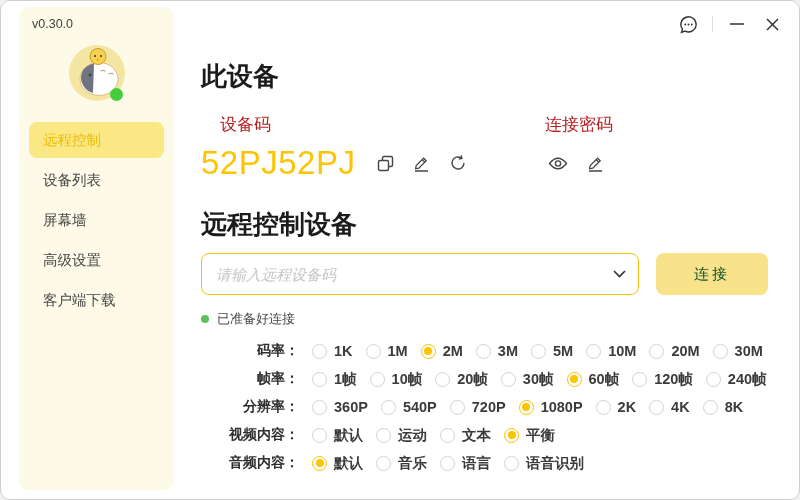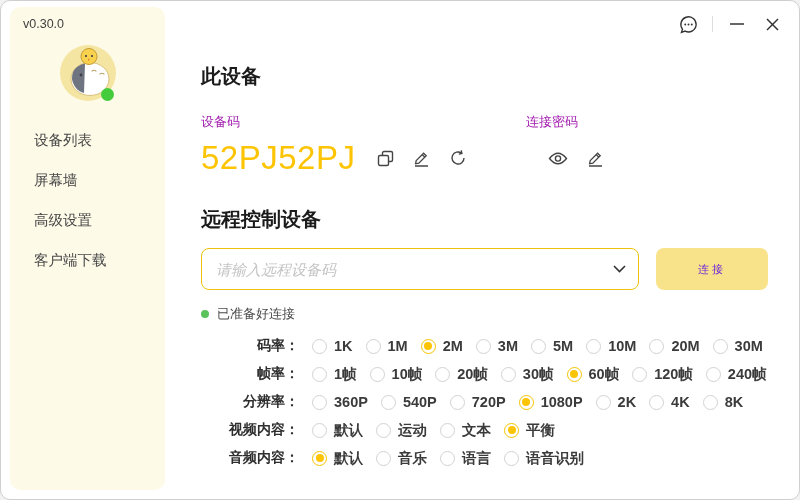--- a/index.html
+++ b/index.html
@@ -12,21 +12,21 @@
   body{
     width:800px;height:500px;background:#f2f2f2;
     font-family:"Liberation Sans","DejaVu Sans",sans-serif;
   }
   .window{
     position:relative;width:800px;height:500px;background:#fff;
     border:1px solid #cfcfcf;border-radius:10px;overflow:hidden;
   }
   
   .sidebar{
-    position:absolute;left:9px;top:6px;bottom:9px;width:155px;
+    position:absolute;left:18px;top:6px;bottom:9px;width:155px;
     background:var(--sidebar-bg);border-radius:10px;
   }
   .version{padding:10px 0 0 13px;font-size:12.5px;color:#3f3f3f;}
   .avatar-wrap{width:58px;height:58px;margin:13px auto 20px;position:relative;cursor:pointer;}
   .avatar-wrap svg{display:block;}
   .online-dot{
     position:absolute;right:3px;bottom:1px;width:13px;height:13px;
     border-radius:50%;background:var(--online-green);
   }
   .menu{padding:0 10px;}
@@ -39,43 +39,43 @@
   .titlebar-right{
     position:absolute;top:12px;right:16px;display:flex;align-items:center;gap:13px;
   }
   .tb-icon{display:flex;align-items:center;justify-content:center;width:22px;height:22px;cursor:pointer;color:#333;}
   .tb-divider{width:1px;height:16px;background:#ddd;}
   
   .main{
     position:absolute;left:161px;top:0;right:0;bottom:0;
     padding:60px 28px 0 39px;
   }
-  .section-title{margin:0;font-size:20px;font-weight:700;color:#1b1b1b;line-height:30px;}
+  .section-title{margin:0;font-size:26px;font-weight:700;color:#1b1b1b;line-height:30px;}
   .device-row{display:flex;margin-top:22px;}
   .field-col{flex:0 0 325px;}
   .field-col.pwd{flex:1;}
-  .field-label{font-size:13px;color:#a21caf;}
+  .field-label{font-size:17px;color:#b91c1c;margin-left:19px;}
   .value-row{display:flex;margin-top:7px;height:40px;}
   .big-value{font-size:33px;line-height:40px;color:var(--gold);letter-spacing:.5px;white-space:nowrap;}
   .action-icons{display:flex;align-items:center;gap:19px;margin-left:22px;color:#444;}
   .action-icons .icon{display:flex;cursor:pointer;}
   .remote-title{margin-top:26px;}
   .connect-row{display:flex;align-items:center;margin-top:14px;}
   .input-wrap{position:relative;flex:0 0 438px;}
   .device-input{
     width:100%;height:42px;border:1.5px solid var(--input-border);border-radius:8px;
     padding:0 34px 0 14px;font-size:15px;color:#333;outline:none;
     font-family:"Liberation Sans","DejaVu Sans",sans-serif;
     font-style:italic;
   }
   .device-input::placeholder{color:#c4c4c4;}
   .chevron{position:absolute;right:13px;top:50%;transform:translateY(-50%);display:flex;cursor:pointer;color:#333;}
   .connect-btn{
     width:112px;height:42px;margin-left:17px;border:none;border-radius:8px;
-    background:var(--btn-bg);color:#6d28d9;font-size:11px;letter-spacing:3px;cursor:pointer;
+    background:var(--btn-bg);color:#14532d;font-size:15px;letter-spacing:3px;cursor:pointer;
     font-family:"Liberation Sans","DejaVu Sans",sans-serif;
   }
   .status-row{display:flex;align-items:center;margin-top:15px;}
   .status-dot{width:8px;height:8px;border-radius:50%;background:var(--status-green);margin-right:8px;}
   .status-text{font-size:13px;color:#4a4a4a;}
   
   .settings{margin-top:13px;font-weight:bold;}
   .setting-row{display:flex;align-items:center;margin-bottom:8px;height:20px;}
   .row-label{flex:0 0 98px;text-align:right;font-size:14px;color:#2e2e2e;margin-right:13px;white-space:nowrap;}
   .options{display:flex;align-items:center;}
@@ -107,20 +107,21 @@
         <path d="M33 27 q2 -1.5 4 0" stroke="#b9a56a" stroke-width="1.2" fill="none" stroke-linecap="round"></path>
         <path d="M41 30 q2 -1.5 4 0" stroke="#b9a56a" stroke-width="1.2" fill="none" stroke-linecap="round"></path>
         <circle cx="30" cy="12.5" r="8" fill="#f8d14e" stroke="#c59c35" stroke-width="1"></circle>
         <circle cx="27" cy="12" r="1.1" fill="#3c3f45"></circle>
         <circle cx="33" cy="12" r="1.1" fill="#3c3f45"></circle>
         <path d="M29 14.5 l2 1.2 -2 1.2 z" fill="#e8862f"></path>
       </svg>
       <span class="online-dot"></span>
     </div>
     <div class="menu" id="sidebar-menu">
+        <div class="menu-item active">远程控制</div>
         <div class="menu-item">设备列表</div>
         <div class="menu-item">屏幕墙</div>
         <div class="menu-item">高级设置</div>
         <div class="menu-item">客户端下载</div>
       </div>
   </div>
 
   <div class="titlebar-right">
     <span class="tb-icon">
       <svg width="21" height="21" viewBox="0 0 22 22" fill="none" stroke="#333" stroke-width="1.4">

